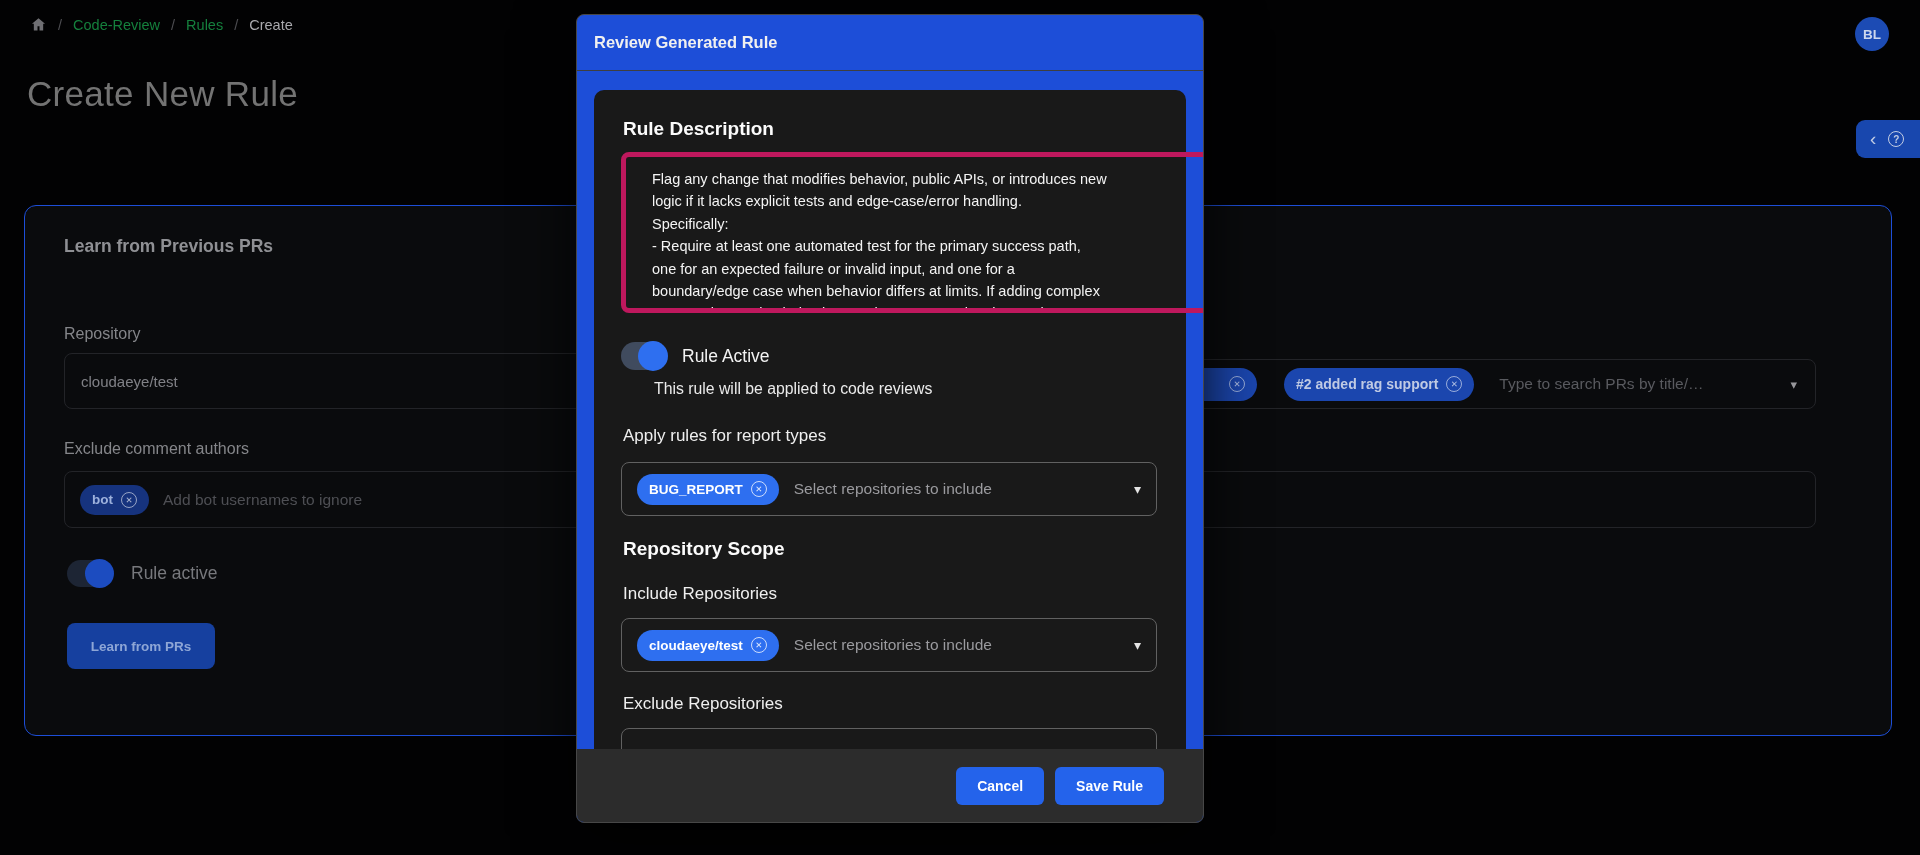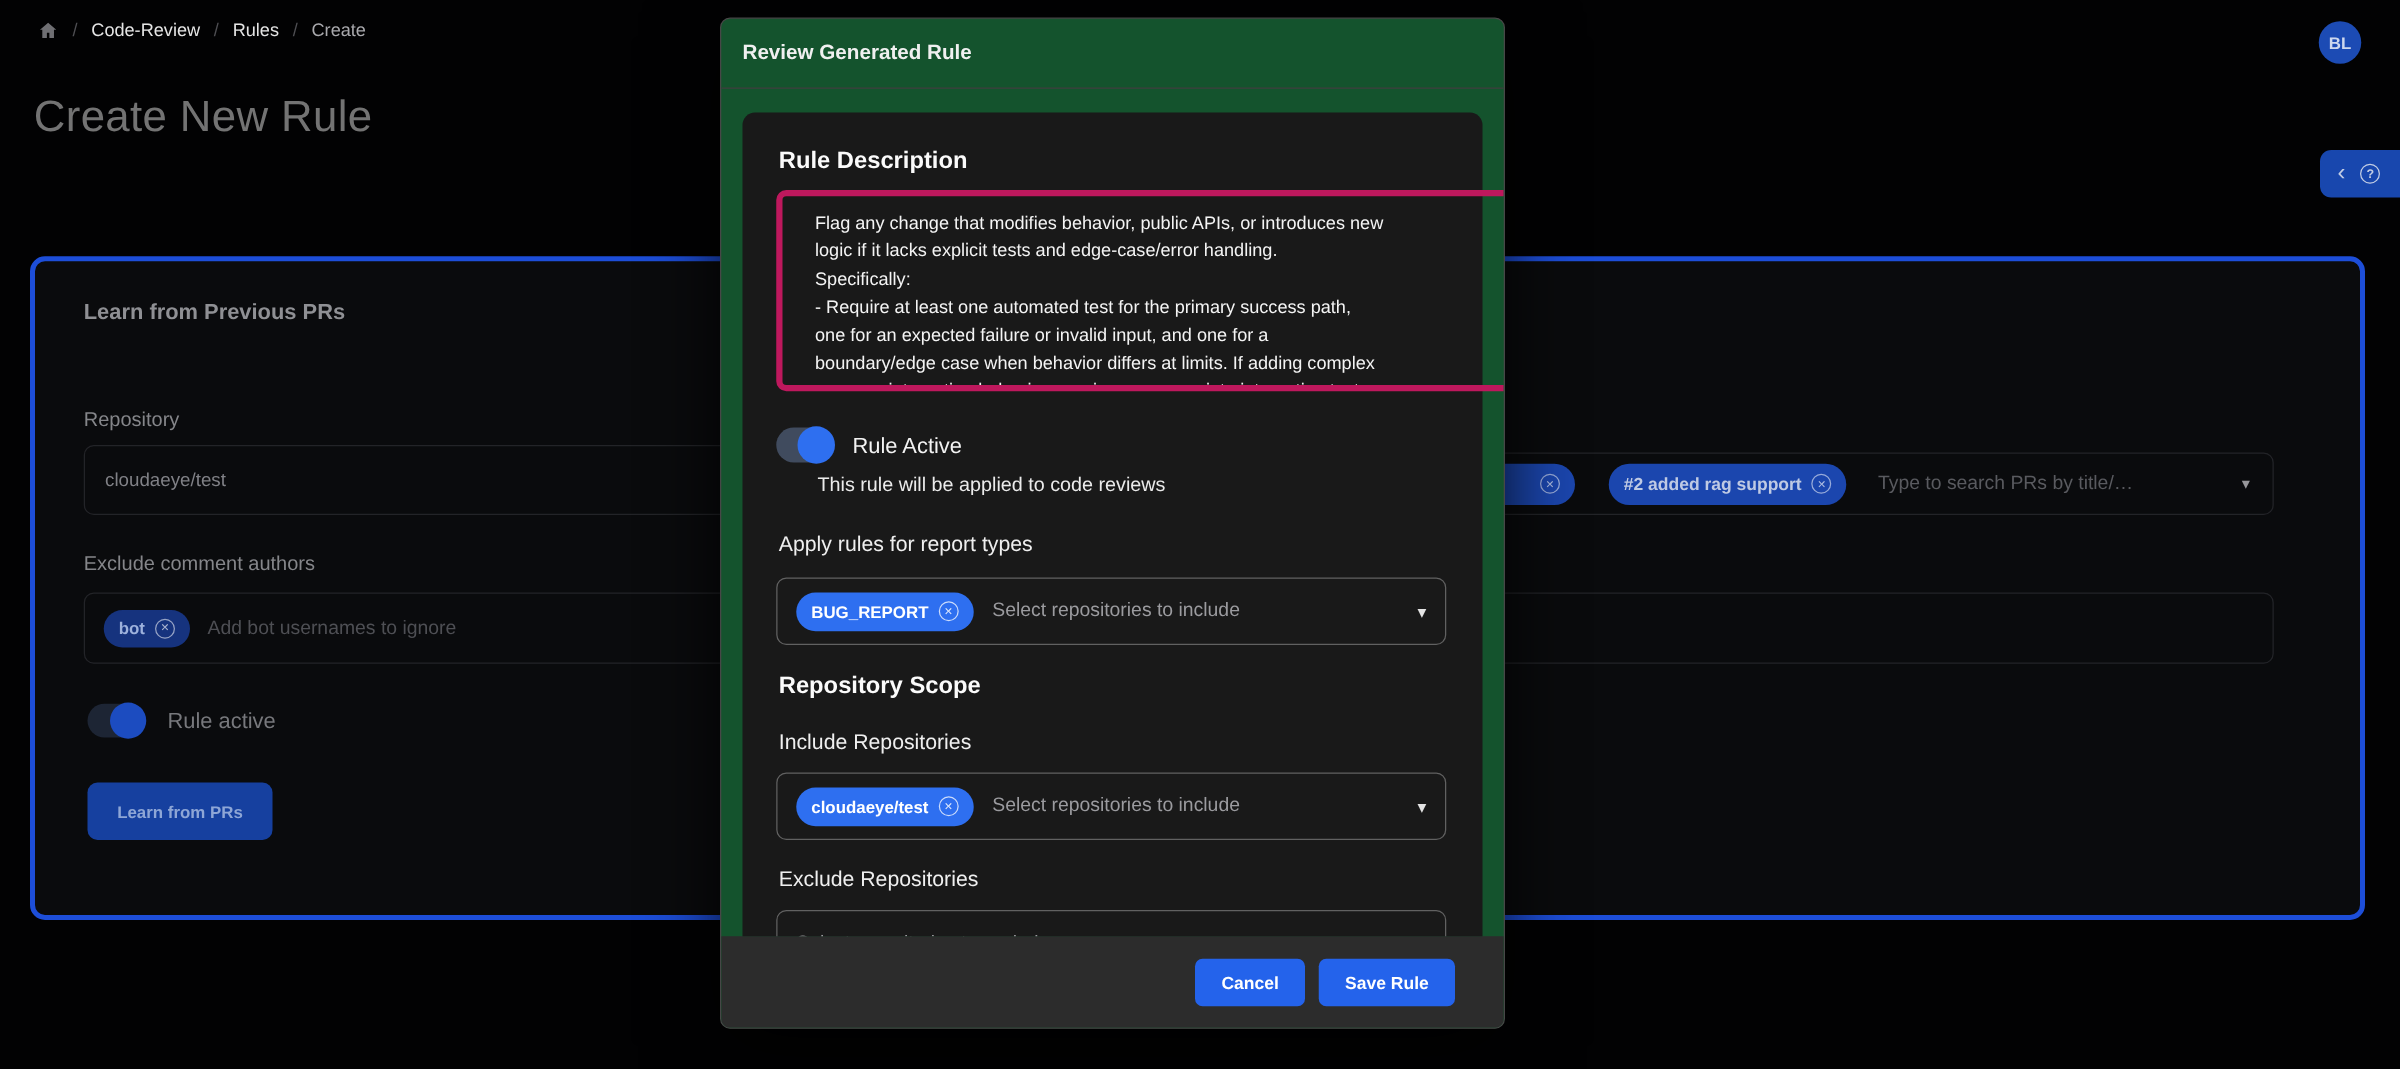--- a/index.html
+++ b/index.html
@@ -2,30 +2,30 @@
 <html><head>
 <meta charset="utf-8">
 <style>
   html,body{margin:0;padding:0;background:#000;}
   *{box-sizing:border-box;font-family:"Liberation Sans","DejaVu Sans",sans-serif;}
   .stage{position:relative;width:1920px;height:855px;background:#020203;overflow:hidden;}
 
   
   .breadcrumb{position:absolute;left:30px;top:16px;display:flex;align-items:center;gap:11px;font-size:14.5px;color:#757578;}
   .breadcrumb .sep{color:#4e4e52;}
-  .breadcrumb .crumb{color:#e5e5e5;}
+  .breadcrumb .crumb{color:#15803d;}
   .breadcrumb .crumb.current{color:#a9a9ad;}
   .home-ic{width:17px;height:17px;fill:#6f6f73;display:block;}
   .page-title{position:absolute;left:27px;top:74px;font-size:35px;font-weight:500;color:#737373;letter-spacing:.3px;}
   .avatar{position:absolute;left:1855px;top:17px;width:34px;height:34px;border-radius:50%;background:#1c4bb4;color:#ccd7ee;font-size:13.5px;font-weight:600;display:flex;align-items:center;justify-content:center;}
   .side-btn{position:absolute;left:1856px;top:120px;width:78px;height:38px;background:#1847ae;border-radius:9px;display:flex;align-items:center;gap:12px;padding-left:14px;color:#c2cde4;}
   .side-btn .chev{font-size:19px;line-height:1;margin-top:-2px;}
   .side-btn .help-ring{width:16px;height:16px;border:1.4px solid #c2cde4;border-radius:50%;display:flex;align-items:center;justify-content:center;font-size:10px;font-weight:600;}
 
-  .panel{position:absolute;left:24px;top:205px;width:1868px;height:531px;background:#0a0b0d;border:4px solid #1d4ed8;border-radius:12px;text-decoration:underline;}
+  .panel{position:absolute;left:24px;top:205px;width:1868px;height:531px;background:#0a0b0d;border:1px solid #1d4ed8;border-radius:12px;text-decoration:underline;}
   .panel-h{position:absolute;left:39px;top:30px;font-size:17.5px;font-weight:700;color:#8f9094;}
   .panel-desc{position:absolute;left:39px;top:61px;font-size:16.5px;color:#6c6d71;white-space:nowrap;}
   .fld-label{position:absolute;font-size:16px;color:#85868a;}
   .repo-input{position:absolute;left:39px;top:147px;width:760px;height:56px;border:1px solid #232428;border-radius:8px;display:flex;align-items:center;padding:0 16px;font-size:15px;color:#808186;}
   .pr-box{position:absolute;left:961px;top:153px;width:830px;height:50px;border:1px solid #232428;border-radius:8px;display:flex;align-items:center;padding:0 18px 0 0;}
   .chip-dim{display:inline-flex;align-items:center;gap:8px;height:33px;padding:0 12px;border-radius:17px;background:#1b46ae;color:#bfcae4;font-size:14px;font-weight:600;white-space:nowrap;}
   .chip-dim.small{height:30px;font-size:13.5px;background:#16337e;color:#9db1dc;}
   .x-ring{width:16px;height:16px;min-width:16px;border:1.4px solid rgba(255,255,255,.75);border-radius:50%;display:inline-flex;align-items:center;justify-content:center;font-size:8.5px;font-weight:700;color:rgba(255,255,255,.85);}
   .x-ring.dim{border-color:rgba(255,255,255,.55);color:rgba(255,255,255,.65);}
   .ph{color:#595a5f;font-size:15.5px;white-space:nowrap;}
@@ -33,21 +33,21 @@
   .auth-box{position:absolute;left:39px;top:265px;width:1752px;height:57px;border:1px solid #232428;border-radius:8px;display:flex;align-items:center;padding:0 15px;}
   .switch{position:relative;border-radius:14px;}
   .switch .knob{position:absolute;border-radius:50%;}
   .sw-page{width:46px;height:27px;background:#1d2534;}
   .sw-page .knob{width:29px;height:29px;right:-1px;top:-1px;background:#1c4cc0;}
   .rule-row-page{position:absolute;left:42px;top:354px;display:flex;align-items:center;gap:18px;}
   .rule-row-page .lbl{font-size:17.5px;color:#77787c;}
   .learn-btn{position:absolute;left:42px;top:417px;width:148px;height:46px;background:#16409f;border:none;border-radius:8px;color:#8ea6d6;font-size:13.5px;font-weight:700;}
 
   
-  .modal{position:absolute;left:576px;top:14px;width:628px;height:809px;background:#14532d;border:1px solid #474747;border-radius:8px;box-shadow:0 14px 60px rgba(0,0,0,.85);z-index:10;overflow:hidden;}
+  .modal{position:absolute;left:576px;top:14px;width:628px;height:809px;background:#1d4ed8;border:1px solid #474747;border-radius:8px;box-shadow:0 14px 60px rgba(0,0,0,.85);z-index:10;overflow:hidden;}
   .modal-hd{height:56px;border-bottom:1px solid #3f3f3f;display:flex;align-items:center;padding-left:17px;font-size:16.5px;font-weight:700;color:#f0f0f0;}
   .modal-body{position:relative;height:678px;overflow:hidden;}
   .card{position:absolute;left:17px;top:19px;width:592px;height:720px;background:#191919;border-radius:10px;}
   .card .sec-h{position:absolute;left:29px;font-size:19px;font-weight:700;color:#fbfbfb;}
   .card .lbl{position:absolute;left:29px;font-size:17px;color:#efefef;}
   .rd-text{position:absolute;left:27px;top:62px;width:596px;height:161px;border:5px solid #be185d;border-radius:8px;padding:11px 26px;font-size:14.5px;line-height:22.4px;color:#f4f4f4;white-space:pre-wrap;overflow:hidden;}
   .toggle-row{position:absolute;left:27px;top:252px;display:flex;align-items:center;gap:15px;}
   .sw-modal{width:46px;height:28px;background:#404b5e;}
   .sw-modal .knob{width:30px;height:30px;right:-1px;top:-1px;background:#2e6ff0;}
   .toggle-row .lbl2{font-size:17.5px;font-weight:500;color:#f3f3f3;}

